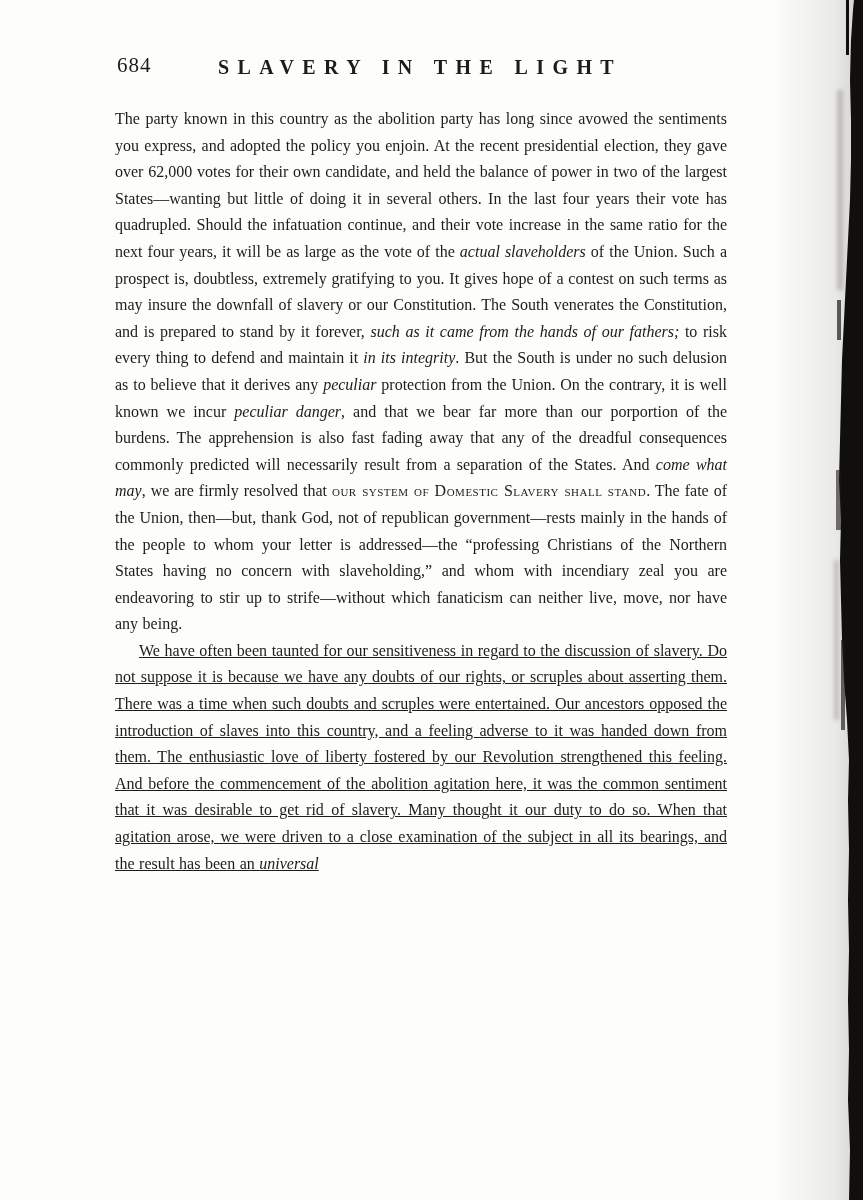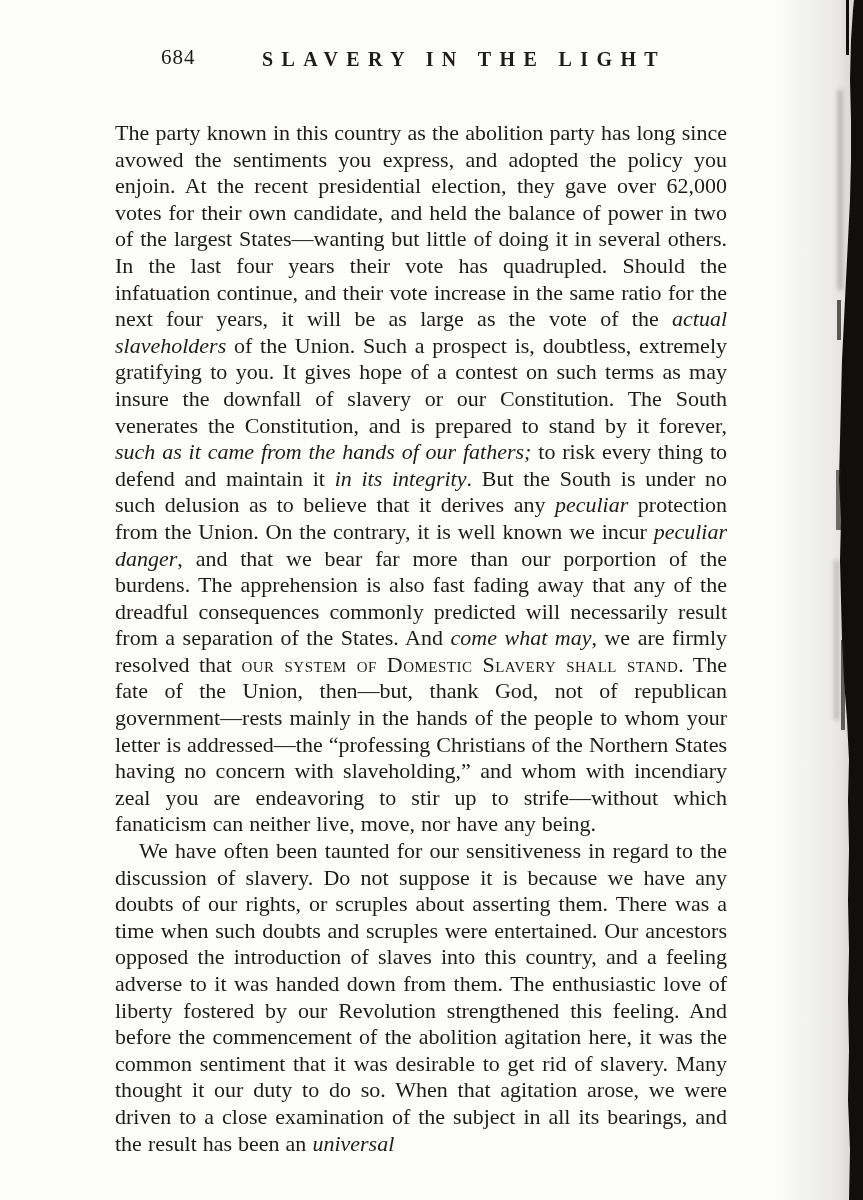--- a/index.html
+++ b/index.html
@@ -20,25 +20,24 @@
   .page::after {
     content: "";
     position: absolute;
     top: 0; right: 0;
     width: 90px; height: 100%;
     background: linear-gradient(to right, rgba(0,0,0,0) 0%, rgba(60,55,50,0.10) 70%, rgba(40,35,30,0.22) 100%);
     pointer-events: none;
   }
   .header-row {
     position: absolute;
-    top: 45px;
+    top: 53px;
     left: 115px;
     width: 610px;
     height: 28px;
-    margin-left: 44px;
   }
   .page-number {
     position: absolute;
     left: 2px;
     top: 0;
     font-size: 21px;
     letter-spacing: 1px;
   }
   .running-header {
     position: absolute;
@@ -46,33 +45,34 @@
     right: 0;
     top: 3px;
     text-align: center;
     font-size: 20px;
     font-weight: bold;
     letter-spacing: 0.42em;
     white-space: nowrap;
   }
   .body-text {
     position: absolute;
-    top: 120px;
+    top: 106px;
     left: 115px;
     width: 612px;
-    font-size: 22px;
+    font-size: 16px;
     line-height: 26.6px;
     text-align: justify;
   }
   .para {
     margin: 0;
     word-spacing: 0.5px;
   }
   .para.indent {
     text-indent: 24px;
+    text-decoration: underline;
   }
   .italic { font-style: italic; }
   .smallcaps { font-variant: small-caps; letter-spacing: 0.5px; }
   .scan-edge {
     position: absolute;
     top: 0;
     right: 0;
     width: 34px;
     height: 1200px;
     pointer-events: none;

